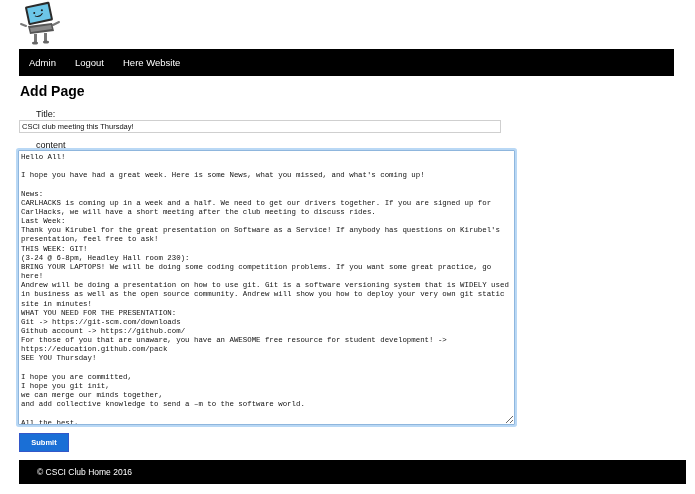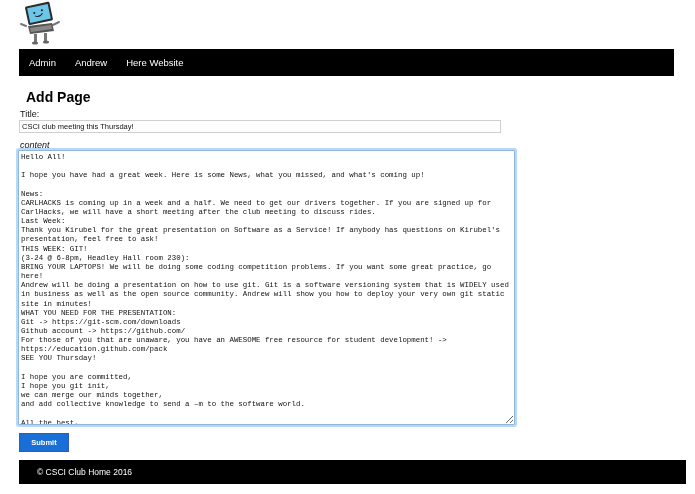--- a/index.html
+++ b/index.html
@@ -42,32 +42,32 @@
       color: #fff;
       text-decoration: none;
       font-size: 9.5px;
       margin-right: 19px;
       cursor: pointer;
     }
     .page-title {
       position: absolute;
       left: 20px;
       top: 83px;
-      margin: 6px;
+      margin: 0;
       font-size: 14px;
       font-weight: bold;
     }
     .label {
       position: absolute;
-      left: 20px;
+      left: 36px;
       font-size: 9px;
       color: #111;
     }
     .label-title { top: 109px; }
-    .label-content { top: 140px; font-style: italic; }
+    .label-content { top: 140px; }
     .title-input {
       position: absolute;
       left: 19px;
       top: 120px;
       width: 482px;
       height: 13px;
       border: 1px solid #cfcfcf;
       box-sizing: border-box;
       font-family: "Liberation Sans", sans-serif;
       font-size: 7.5px;
@@ -152,21 +152,21 @@
 
       <rect x="14" y="34" width="3" height="8" fill="#777"></rect>
       <rect x="24" y="33" width="3" height="8" fill="#777"></rect>
       <ellipse cx="15" cy="43" rx="3" ry="1.5" fill="#666"></ellipse>
       <ellipse cx="26" cy="42" rx="3" ry="1.5" fill="#666"></ellipse>
     </svg>
   </div>
 
   <nav class="nav">
     <a>Admin</a>
-    <a>Andrew</a>
+    <a>Logout</a>
     <a>Here Website</a>
   </nav>
 
   <h1 class="page-title">Add Page</h1>
 
   <label class="label label-title">Title:</label>
   <input class="title-input" type="text" value="CSCI club meeting this Thursday!" style="">
 
   <label class="label label-content">content</label>
   <textarea class="content-area" style="">Hello All!

